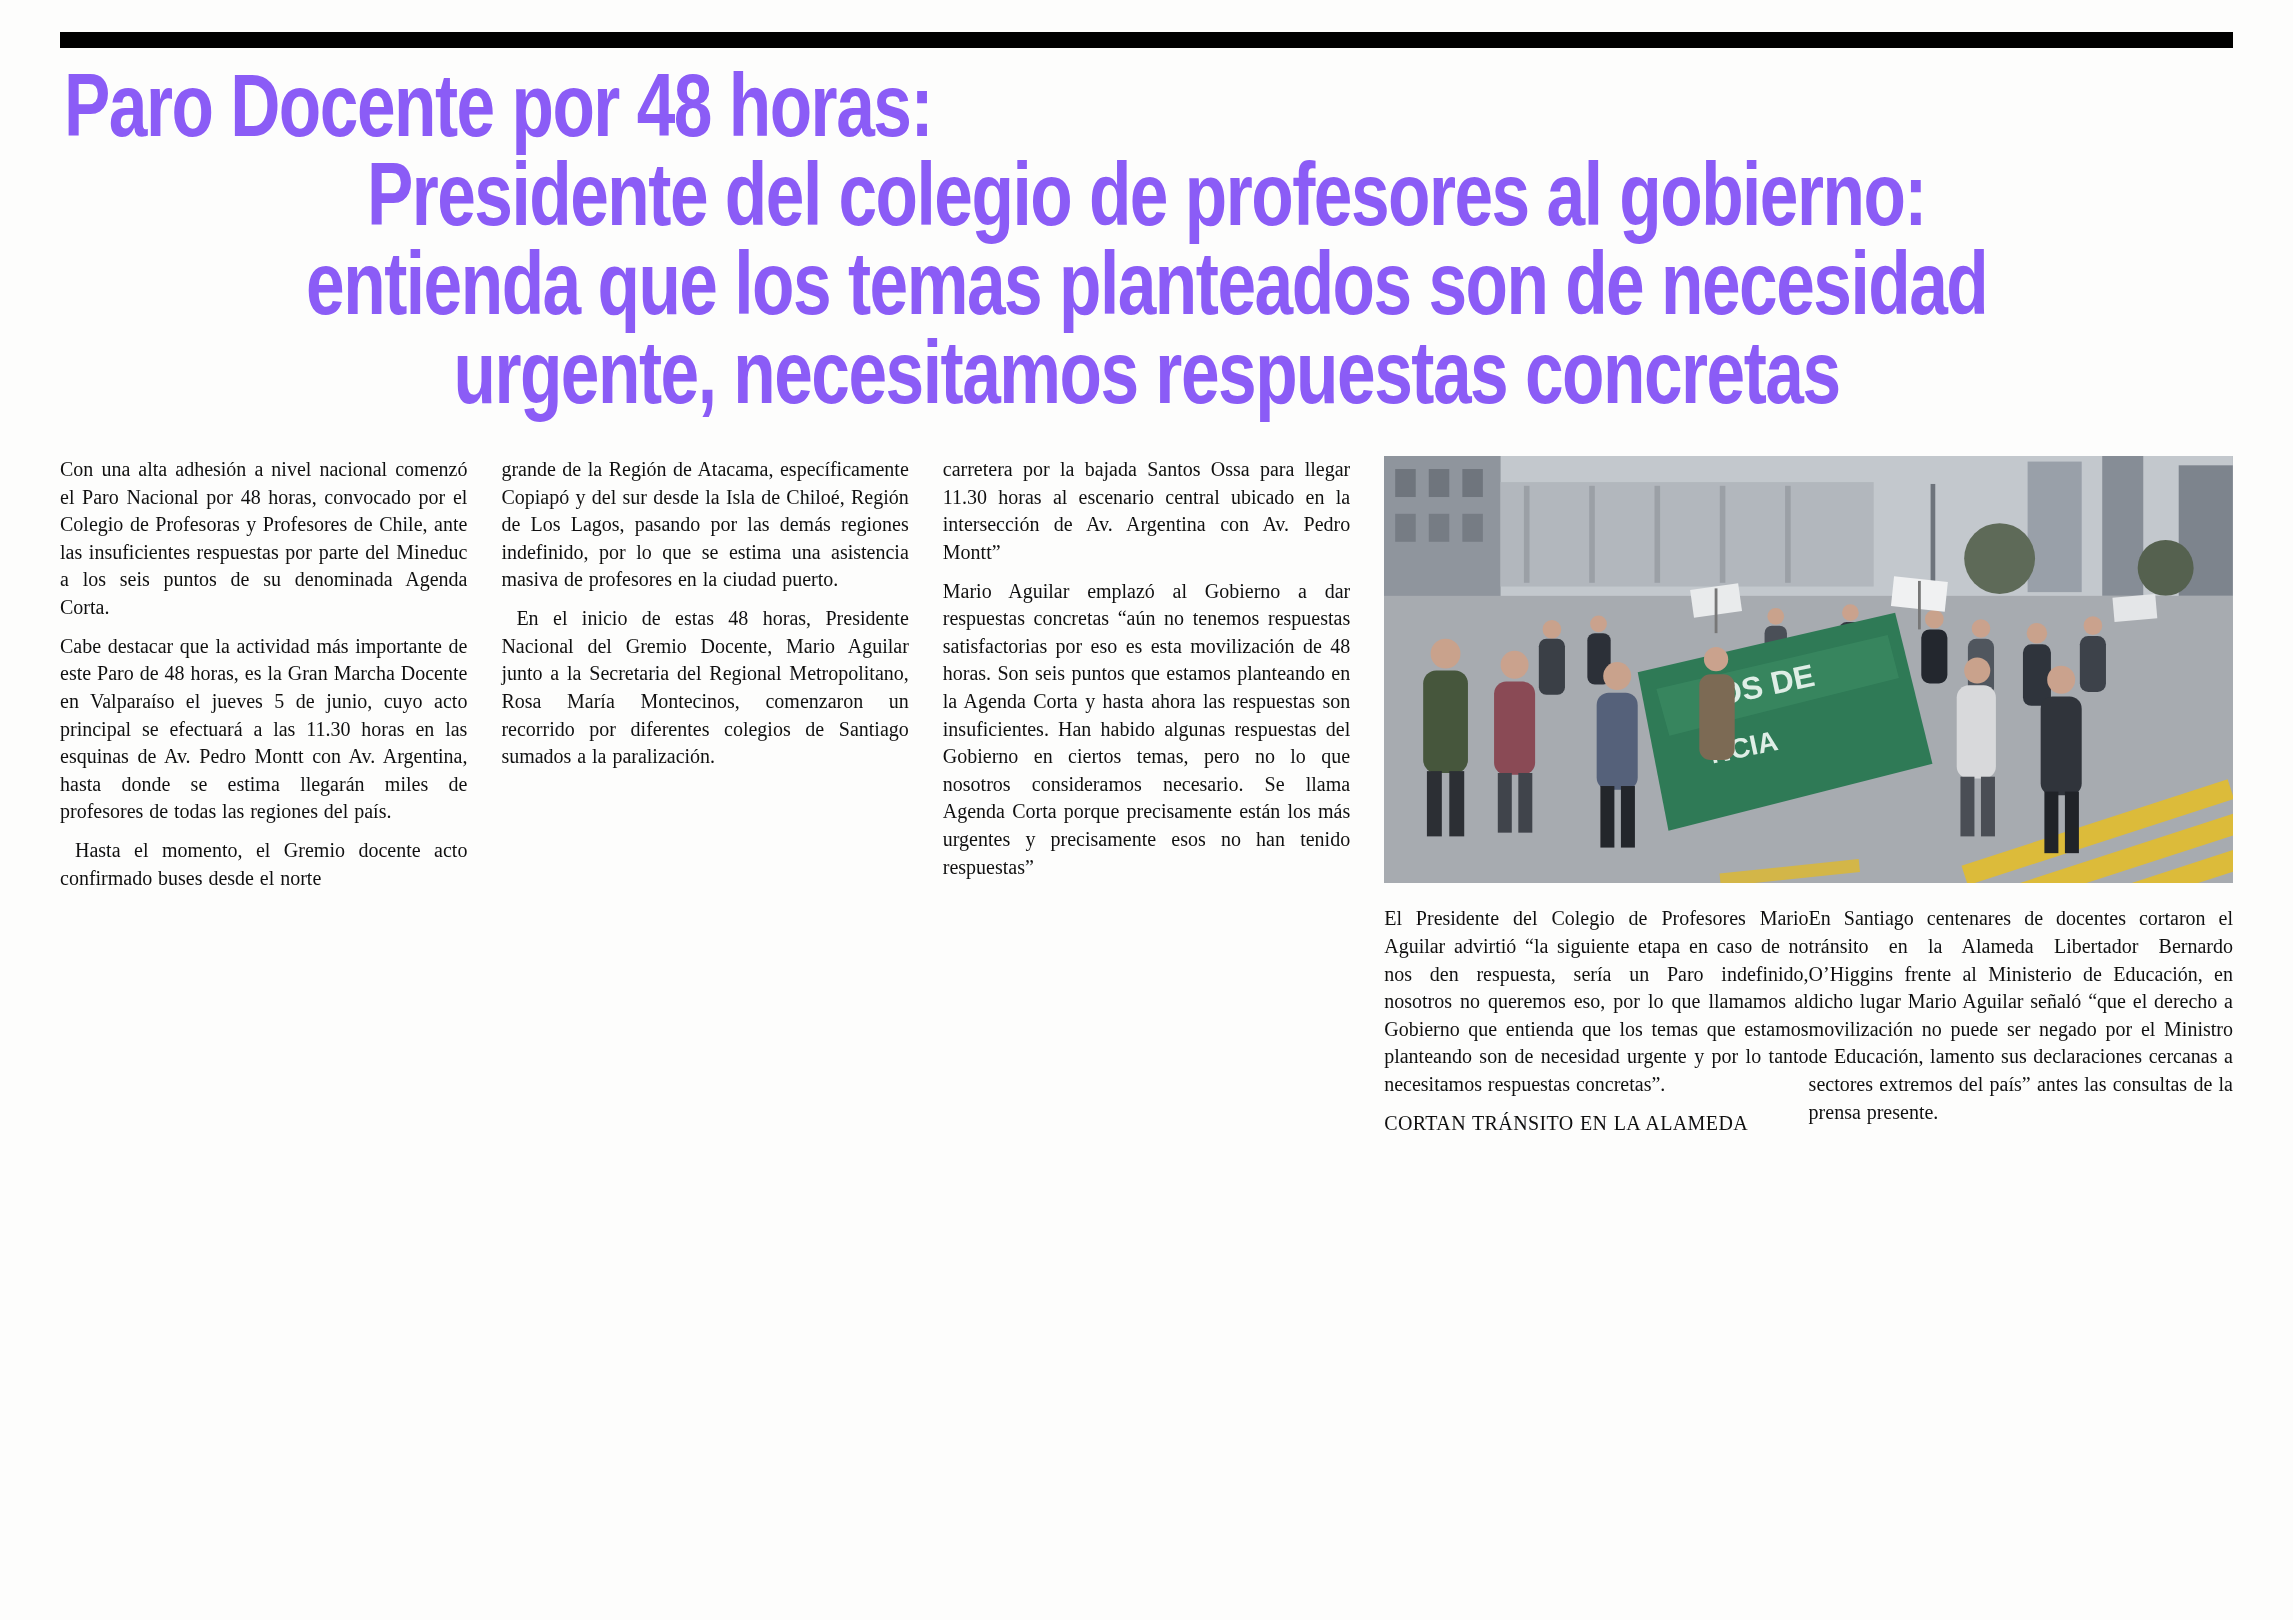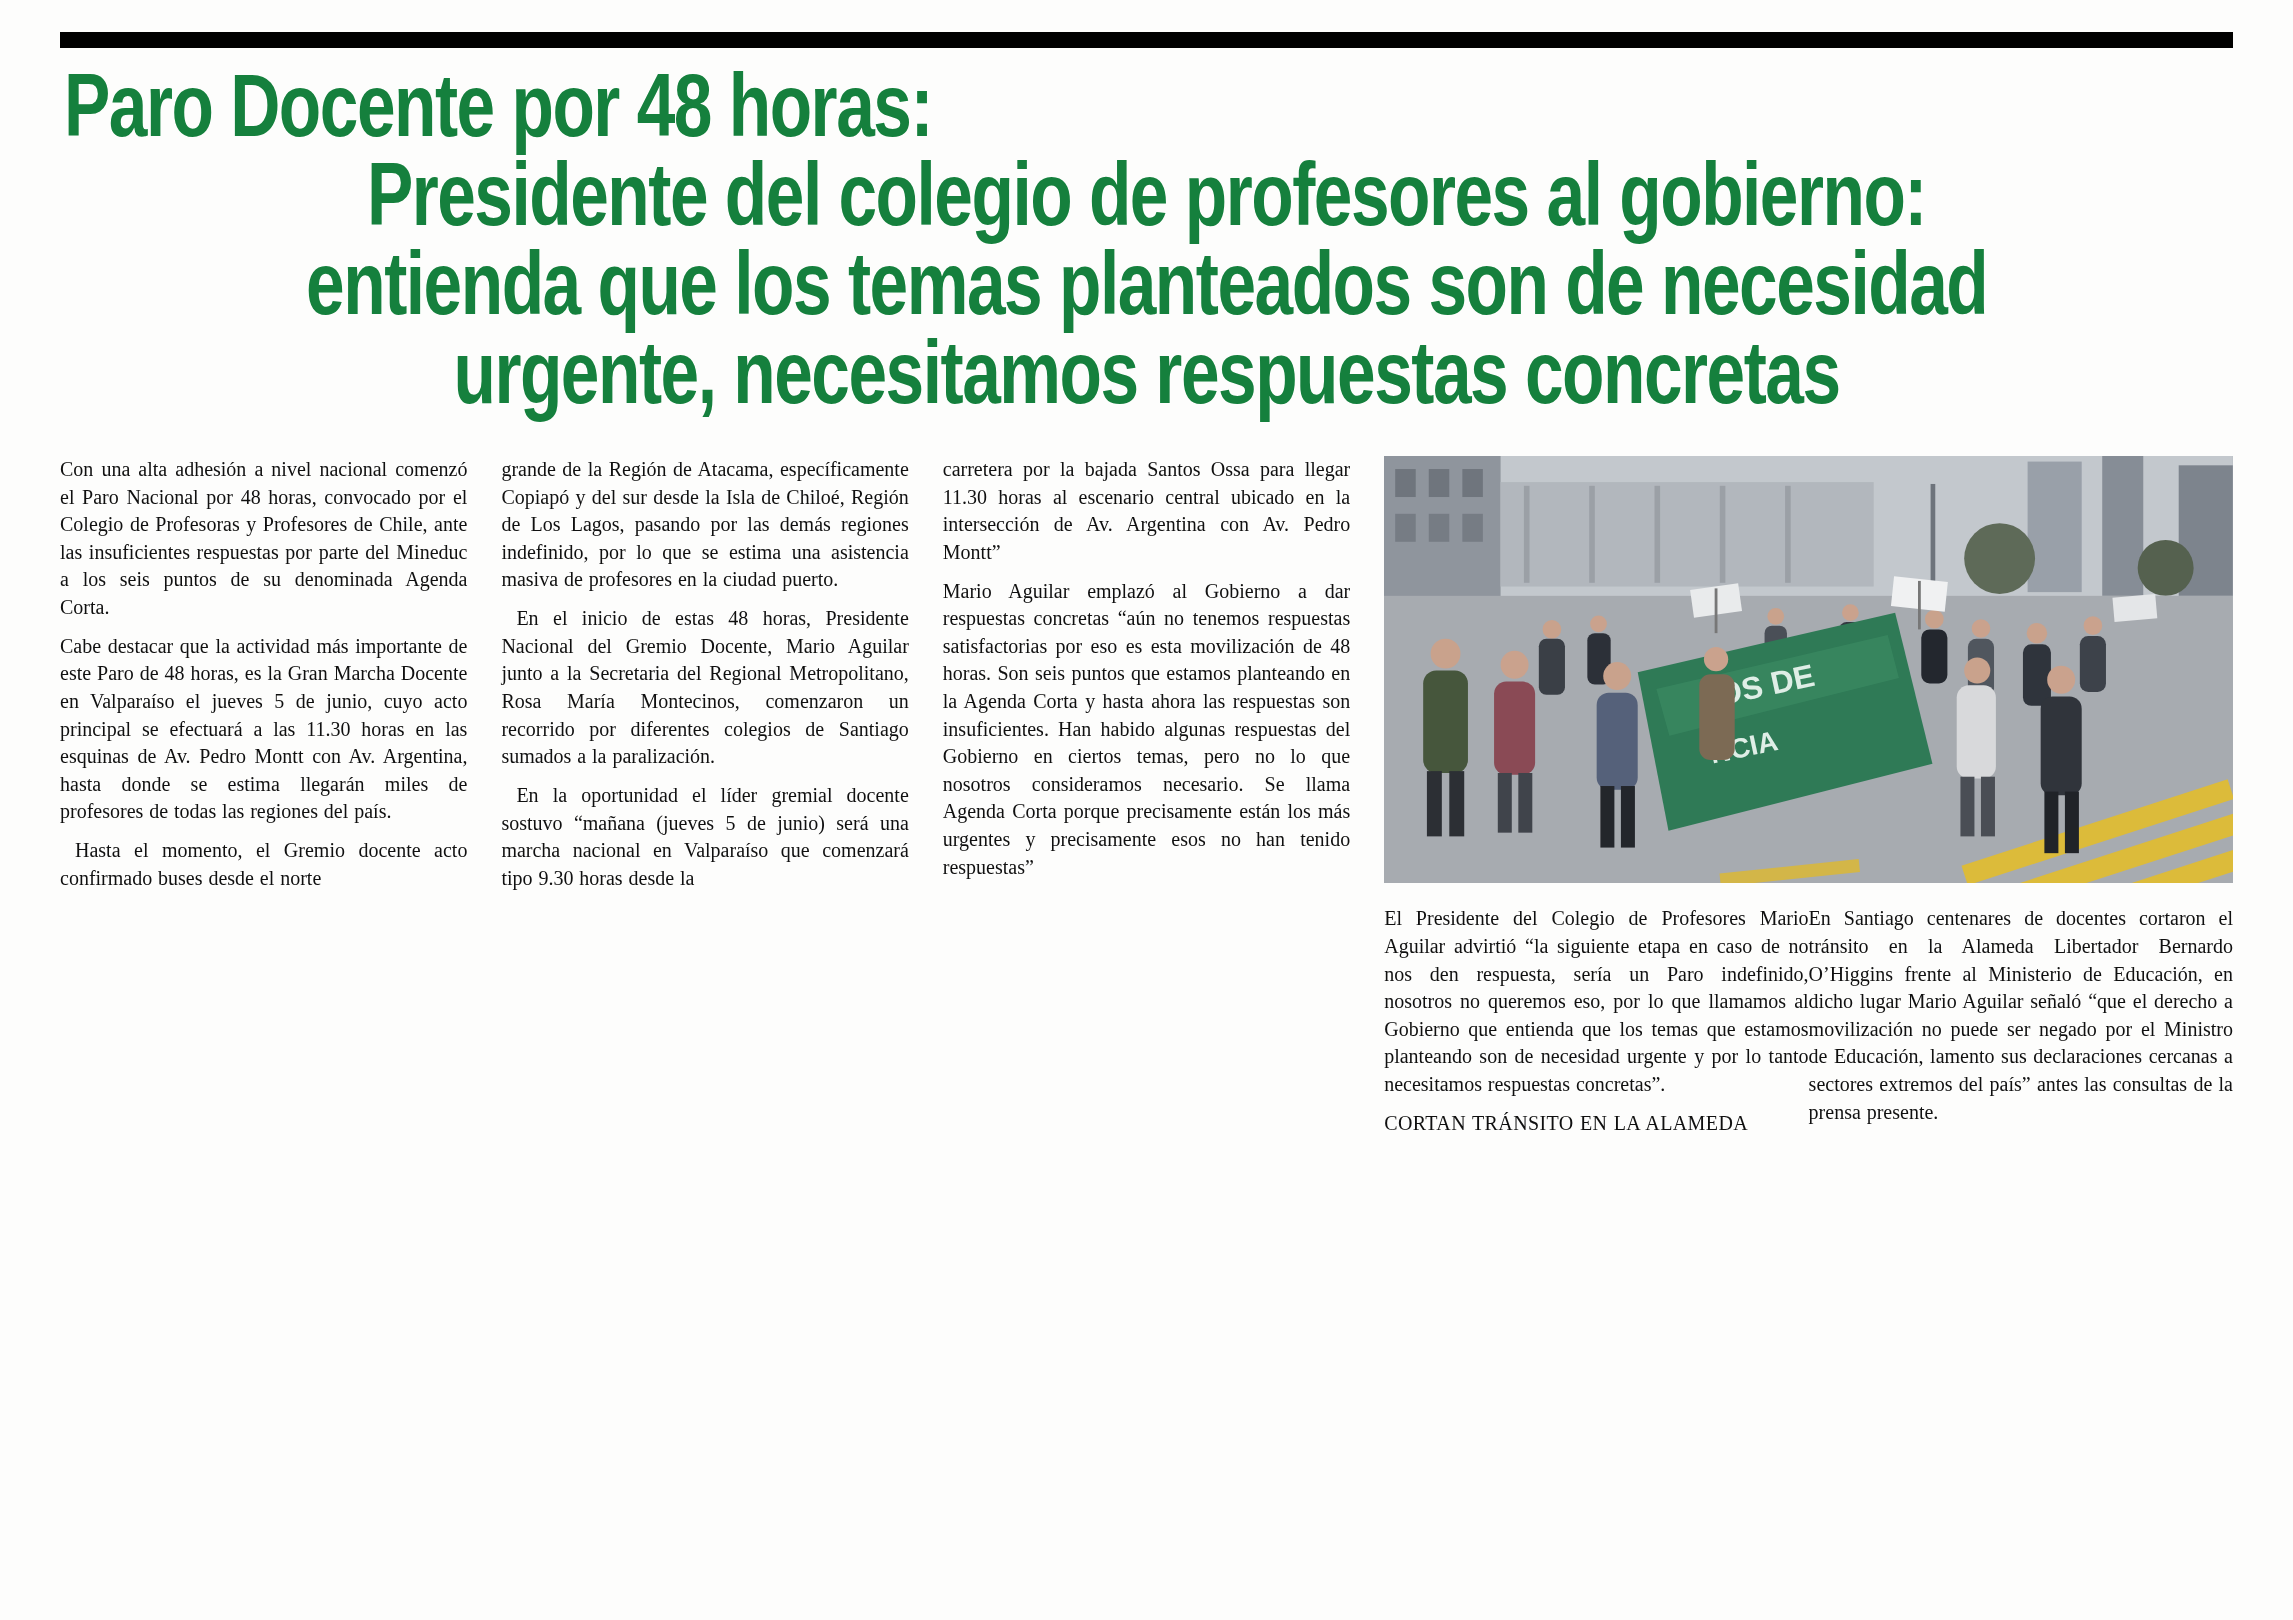--- a/index.html
+++ b/index.html
@@ -9,21 +9,21 @@
     margin:0 auto;
     background:#fdfdfc;
     box-sizing:border-box;
     padding:32px 60px 26px 60px;
     color:#101010;
     font-family:"Liberation Serif", serif;
     overflow:hidden;
   }
   .top-rule { height:16px; background:#000; margin-bottom:13px; }
 
-  .headline { font-family:"Liberation Sans", sans-serif; font-weight:bold; color:#15803d; margin-top:1.9px; }
+  .headline { font-family:"Liberation Sans", sans-serif; font-weight:bold; color:#8b5cf6; margin-top:1.9px; }
   .hl-line { font-size:89px; line-height:1.0; white-space:nowrap; }
   .hl-line .condense { display:inline-block; transform:scaleX(0.78); letter-spacing:-1.9px; }
   .hl-left { text-align:left; padding-left:3.7px; }
   .hl-left .condense { transform-origin:left center; }
   .hl-center { text-align:center; }
   .hl-center .condense { transform-origin:center center; }
 
   .columns {
     margin-top:39px;
     display:grid;
@@ -76,21 +76,20 @@
 
     <div class="col">
       <p>Con una alta adhesión a nivel nacional comenzó el Paro Nacional por 48 horas, convocado por el Colegio de Profesoras y Profesores de Chile, ante las insuficientes respuestas por parte del Mineduc a los seis puntos de su denominada Agenda Corta.</p>
       <p>Cabe destacar que la actividad más importante de este Paro de 48 horas, es la Gran Marcha Docente en Valparaíso el jueves 5 de junio, cuyo acto principal se efectuará a las 11.30 horas en las esquinas de Av. Pedro Montt con Av. Argentina, hasta donde se estima llegarán miles de profesores de todas las regiones del país.</p>
       <p class="indent">Hasta el momento, el Gremio docente acto confirmado buses desde el norte</p>
     </div>
 
     <div class="col">
       <p>grande de la Región de Atacama, específicamente Copiapó y del sur desde la Isla de Chiloé, Región de Los Lagos, pasando por las demás regiones indefinido, por lo que se estima una asistencia masiva de profesores en la ciudad puerto.</p>
       <p class="indent">En el inicio de estas 48 horas, Presidente Nacional del Gremio Docente, Mario Aguilar junto a la Secretaria del Regional Metropolitano, Rosa María Montecinos, comenzaron un recorrido por diferentes colegios de Santiago sumados a la paralización.</p>
-      <p class="indent">En la oportunidad el líder gremial docente sostuvo “mañana (jueves 5 de junio) será una marcha nacional en Valparaíso que comenzará tipo 9.30 horas desde la</p>
     </div>
 
     <div class="col">
       <p>carretera por la bajada Santos Ossa para llegar 11.30 horas al escenario central ubicado en la intersección de Av. Argentina con Av. Pedro Montt”</p>
       <p>Mario Aguilar emplazó al Gobierno a dar respuestas concretas “aún no tenemos respuestas satisfactorias por eso es esta movilización de 48 horas. Son seis puntos que estamos planteando en la Agenda Corta y hasta ahora las respuestas son insuficientes. Han habido algunas respuestas del Gobierno en ciertos temas, pero no lo que nosotros consideramos necesario. Se llama Agenda Corta porque precisamente están los más urgentes y precisamente esos no han tenido respuestas”</p>
     </div>
 
     <div class="right-group">
 
       <div class="photo-frame">

